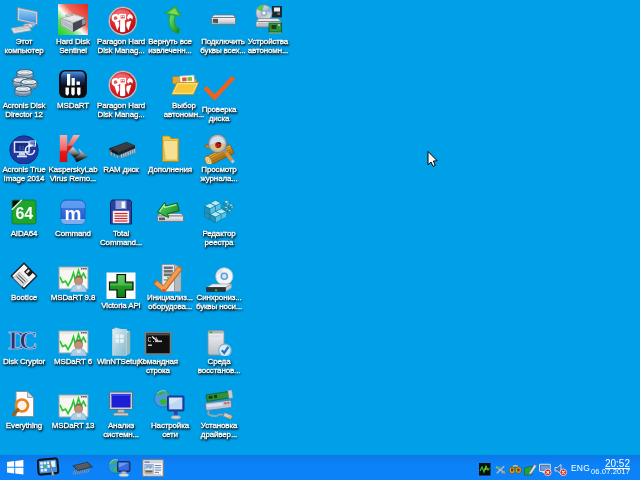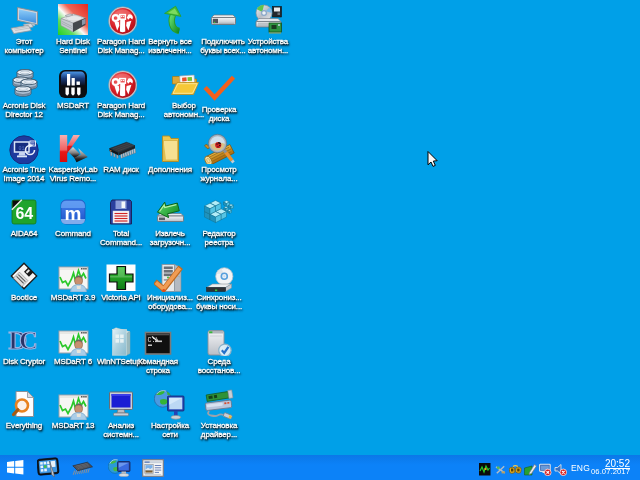--- a/index.html
+++ b/index.html
@@ -380,21 +380,20 @@
 <div class="cell" style="left:125px;top:196px">
     <svg width="32" height="32" viewBox="0 0 32 32">
       <polygon points="6,17.5 27,17.5 29.5,20 3.5,20" fill="#e8eaee" stroke="#70767e" stroke-width="0.7"></polygon>
 <rect x="3.5" y="20" width="26" height="5.5" rx="1" fill="url(#slab)" stroke="#70767e" stroke-width="0.9"></rect>
 <rect x="5" y="21.5" width="6" height="2.6" fill="#5a6068"></rect>
 <g transform="rotate(-14 14 13)">
 <path d="M3 13.5 L12.5 5.5 L12.5 9.5 L24.5 9.5 L24.5 17.5 L12.5 17.5 L12.5 21.5 Z" fill="url(#grn)" stroke="#0c6318" stroke-width="0.9"></path>
 <path d="M5.2 13.4 L11.2 8.4 L11.2 10.8 L23.2 10.8" fill="none" stroke="#b8f0a8" stroke-width="1.2"></path>
 </g>
     </svg>
-    <div class="lbl">Извлечь<br>загрузочн...</div>
   </div>
 <div class="cell" style="left:174px;top:196px">
     <svg width="32" height="32" viewBox="0 0 32 32">
       <g stroke="#15708e" stroke-width="0.5">
         <polygon points="12.5,10 18.0,12.75 12.5,15.5 7.0,12.75" fill="#b2ecf8"></polygon>
         <polygon points="7.0,12.75 12.5,15.5 12.5,21.0 7.0,18.25" fill="#1f92bc"></polygon>
         <polygon points="18.0,12.75 12.5,15.5 12.5,21.0 18.0,18.25" fill="#55c4e4"></polygon>
       </g>
       <g stroke="#15708e" stroke-width="0.5">
         <polygon points="7,12.8 12.5,15.55 7,18.3 1.5,15.55" fill="#b2ecf8"></polygon>
@@ -463,23 +462,23 @@
 <rect x="3" y="8" width="27" height="2" fill="#e8e8e4"></rect>
 <rect x="24" y="8.2" width="1.5" height="1.2" fill="#333"></rect>
       <rect x="26.2" y="8.2" width="1.5" height="1.2" fill="#333"></rect>
       <rect x="28.2" y="8.2" width="1.5" height="1.2" fill="#333"></rect>
 <polyline points="3,17 5.5,22.5 8.5,21 11,25.5 14.5,19 16.5,13 18.5,21 21.5,10.5 24,17.5 26.5,13.5 29,18.5" fill="none" stroke="#2ac82a" stroke-width="1.7"></polyline>
 <path d="M17.5 21.5 a4.3 4.3 0 0 1 8.3 -1 l-0.6 -3.4 -3.4 -1.8 -3.4 1.6 Z" fill="#606468"></path>
 <circle cx="21.6" cy="21" r="4" fill="#c89070" stroke="#96684a" stroke-width="0.6"></circle>
 <path d="M13.5 32 q0.5 -7.5 8 -7.5 q7.5 0 8 7.5 Z" fill="#aacde8" stroke="#7aa8cc" stroke-width="0.8"></path>
 <path d="M19.5 25 q2 2 4.5 0 l-0.5 4 h-3.5 Z" fill="#e8e4da"></path>
     </svg>
-    <div class="lbl">MSDaRT 3.9</div>
-  </div>
-<div class="cell" style="left:76px;top:260px">
+    <div class="lbl">MSDaRT 9.8</div>
+  </div>
+<div class="cell" style="left:76px;top:268px">
     <svg width="32" height="32" viewBox="0 0 32 32">
       <rect x="1.5" y="4.5" width="29" height="26.5" fill="#fdfdfd"></rect>
 <path d="M12 6.5 h8.5 v7.5 h7.5 v8 h-7.5 v7.5 h-8.5 v-7.5 h-7.5 v-8 h7.5 Z" fill="url(#vic)" stroke="#0c0c0c" stroke-width="1.2"></path>
 <path d="M13 7.5 h6.5 v8.5 h7.5 v1.5 h-22 v-1.5 h8 Z" fill="#fff" fill-opacity="0.22"></path>
     </svg>
     <div class="lbl">Victoria API</div>
   </div>
 <div class="cell" style="left:125px;top:260px">
     <svg width="32" height="32" viewBox="0 0 32 32">
       <rect x="8" y="4.5" width="12.5" height="27" fill="#e6e8ea" stroke="#8a9098" stroke-width="0.8"></rect>

